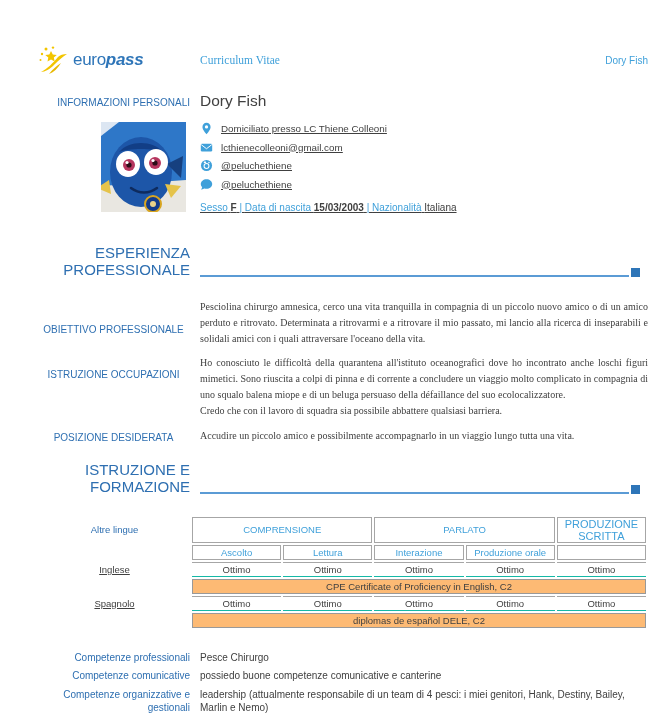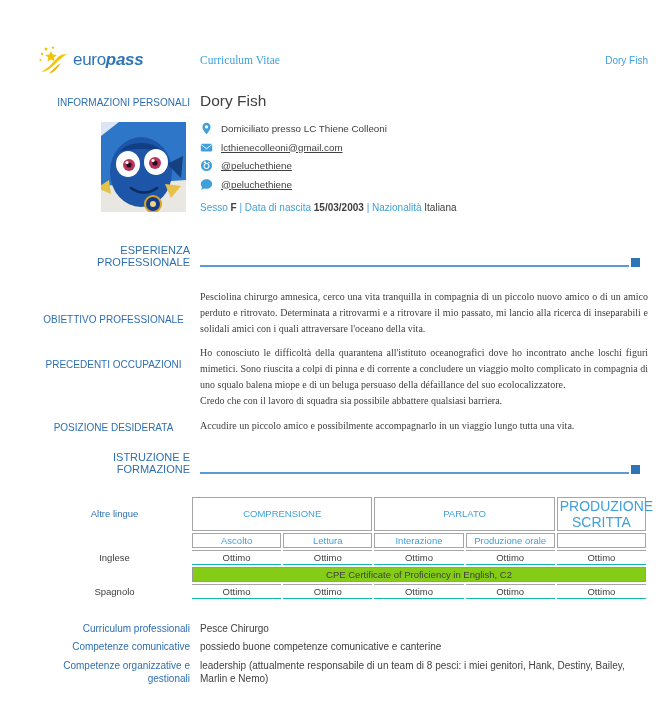--- a/index.html
+++ b/index.html
@@ -17,21 +17,21 @@
   .hdr-right { display: flex; justify-content: space-between; align-items: center; }
   .doc-type { color: #3FA0DA; font-size: 11.5px; font-family: Liberation Serif, serif; }
   .owner { color: #3FA0DA; font-size: 10px; }
   .logo-text { font-size: 17px; color: #2E75B8; letter-spacing: -0.3px; }
   .logo-text .pass { font-weight: bold; font-style: italic; }
   .logo-wrap { display: flex; align-items: center; gap: 2px; }
 
   
   .lbl { color: #2E6FB1; font-size: 10px; line-height: 13px; text-align: right; }
   .lbl--center { text-align: center; }
-  .sec-lbl { color: #2E6FB1; font-size: 11px; text-align: right; }
+  .sec-lbl { color: #2E6FB1; font-size: 15px; text-align: right; }
 
   .body-text { font-size: 10px; line-height: 15.8px; color: #404040; text-align: justify; font-family: Liberation Serif, serif; }
   .pre { white-space: pre-line; }
 
   
   .big-name { font-size: 15.5px; color: #404040; }
 
   
   .contact-item { display: flex; align-items: center; gap: 8px; margin-bottom: 5.5px; font-size: 9.8px; }
   .contact-item .txt { color: #404040; }
@@ -47,32 +47,32 @@
   
   .sec-row { align-items: end; }
   .rule { display: flex; align-items: flex-end; padding-bottom: 1px; }
   .rule .line { flex: 1; height: 2px; background: #5B9BD5; }
   .rule .sq { width: 9px; height: 9px; background: #2E75B8; margin-left: 2px; margin-right: 8px; }
 
   
   table.langs { width: 611px; border-collapse: separate; border-spacing: 2px; table-layout: fixed; }
   table.langs td { font-size: 9.5px; height: 15px; text-align: center; vertical-align: middle; padding: 0 2px; }
   td.lab { text-align: right; padding-right: 12px; color: #2E6FB1; font-size: 10px; }
-  td.lab-dark { text-align: right; padding-right: 12px; color: #404040; font-size: 10px; }
+  td.lab-dark { text-align: right; padding-right: 12px; color: #404040; font-size: 10px; text-decoration: underline; }
   td.h { color: #3FA0DA; border: 1px solid #A6A6A6; }
   td.v { color: #404040; border-top: 1px solid #A6A6A6; border-bottom: 1px solid #14b8a6; }
-  td.cert { color: #404040; background: #84cc16; border: 1px solid #999999; }
+  td.cert { color: #404040; background: #fdba74; border: 1px solid #999999; }
 
   
   .skill-row { margin-bottom: 5px; align-items: start; }
   .skill-text { font-size: 10px; line-height: 13.5px; color: #404040; }
 
   
   .mt1 { margin-top: 17px; }
-  .photo-row { margin-top: 12px; }
+  .photo-row { margin-top: 12px; text-decoration: underline; }
   .photo-cell { justify-self: end; padding-right: 4px; }
   .exp-row { margin-top: 28px; }
   .obj-row { margin-top: 21px; }
   .prec-row { margin-top: 9px; }
   .pos-row { margin-top: 9px; }
   .edu-row { margin-top: 17px; }
   .lingua-row { margin-top: 23px; }
   .table-wrap { margin-top: 20px; }
   .skills-wrap { margin-top: 21px; }
 </style>
@@ -184,21 +184,21 @@
       <div class="sq"></div>
     </div>
   </div>
 
   <div class="row obj-row">
     <div class="lbl lbl--center" style="padding-top:24px">OBIETTIVO PROFESSIONALE</div>
     <div class="body-text">Pesciolina chirurgo amnesica, cerco una vita tranquilla in compagnia di un piccolo nuovo amico o di un amico perduto e ritrovato. Determinata a ritrovarmi e a ritrovare il mio passato, mi lancio alla ricerca di inseparabili e solidali amici con i quali attraversare l'oceano della vita.</div>
   </div>
 
   <div class="row prec-row">
-    <div class="lbl lbl--center" style="padding-top:13px">PRECEDENTI OCCUPAZIONI</div>
+    <div class="lbl lbl--center" style="padding-top:13px">ISTRUZIONE OCCUPAZIONI</div>
     <div class="body-text pre">Ho conosciuto le difficoltà della quarantena all'istituto oceanografici dove ho incontrato anche loschi figuri mimetici. Sono riuscita a colpi di pinna e di corrente a concludere un viaggio molto complicato in compagnia di uno squalo balena miope e di un beluga persuaso della défaillance del suo ecolocalizzatore.
 Credo che con il lavoro di squadra sia possibile abbattere qualsiasi barriera.</div>
   </div>
 
   <div class="row pos-row">
     <div class="lbl lbl--center" style="padding-top:3px">POSIZIONE DESIDERATA</div>
     <div class="body-text">Accudire un piccolo amico e possibilmente accompagnarlo in un viaggio lungo tutta una vita.</div>
   </div>
 
   <div class="row sec-row edu-row">
@@ -218,21 +218,21 @@
           <col>
           <col>
           <col>
           <col>
       </colgroup>
       <tbody>
           <tr>
         <td class="lab">Altre lingue</td>
         <td class="h" colspan="2">COMPRENSIONE</td>
         <td class="h" colspan="2">PARLATO</td>
-        <td class="h" style="font-size:14px">PRODUZIONE SCRITTA</td>
+        <td class="h" style="font-size:11px">PRODUZIONE SCRITTA</td>
       </tr>
       <tr>
         <td></td>
         <td class="h">Ascolto</td>
         <td class="h">Lettura</td>
         <td class="h">Interazione</td>
         <td class="h">Produzione orale</td>
         <td class="h"></td>
       </tr>
       <tr>
@@ -248,32 +248,36 @@
         <td class="cert" colspan="5">CPE Certificate of Proficiency in English, C2</td>
       </tr>
       <tr>
         <td class="lab-dark">Spagnolo</td>
         <td class="v">Ottimo</td>
         <td class="v">Ottimo</td>
         <td class="v">Ottimo</td>
         <td class="v">Ottimo</td>
         <td class="v">Ottimo</td>
       </tr>
+      <tr>
+        <td></td>
+        <td class="cert" colspan="5">diplomas de español DELE, C2</td>
+      </tr>
     </tbody>
       </table>
   </div>
 
   <div class="skills-wrap">
     <div class="row skill-row">
-      <div class="lbl">Curriculum professionali</div>
+      <div class="lbl">Competenze professionali</div>
       <div class="skill-text">Pesce Chirurgo</div>
     </div>
     <div class="row skill-row">
       <div class="lbl">Competenze comunicative</div>
       <div class="skill-text">possiedo buone competenze comunicative e canterine</div>
     </div>
     <div class="row skill-row">
       <div class="lbl">Competenze organizzative e gestionali</div>
-      <div class="skill-text">leadership (attualmente responsabile di un team di 8 pesci: i miei genitori, Hank, Destiny, Bailey, Marlin e Nemo)</div>
+      <div class="skill-text">leadership (attualmente responsabile di un team di 4 pesci: i miei genitori, Hank, Destiny, Bailey, Marlin e Nemo)</div>
     </div>
   </div>
 
 </div>
 
 </body></html>

